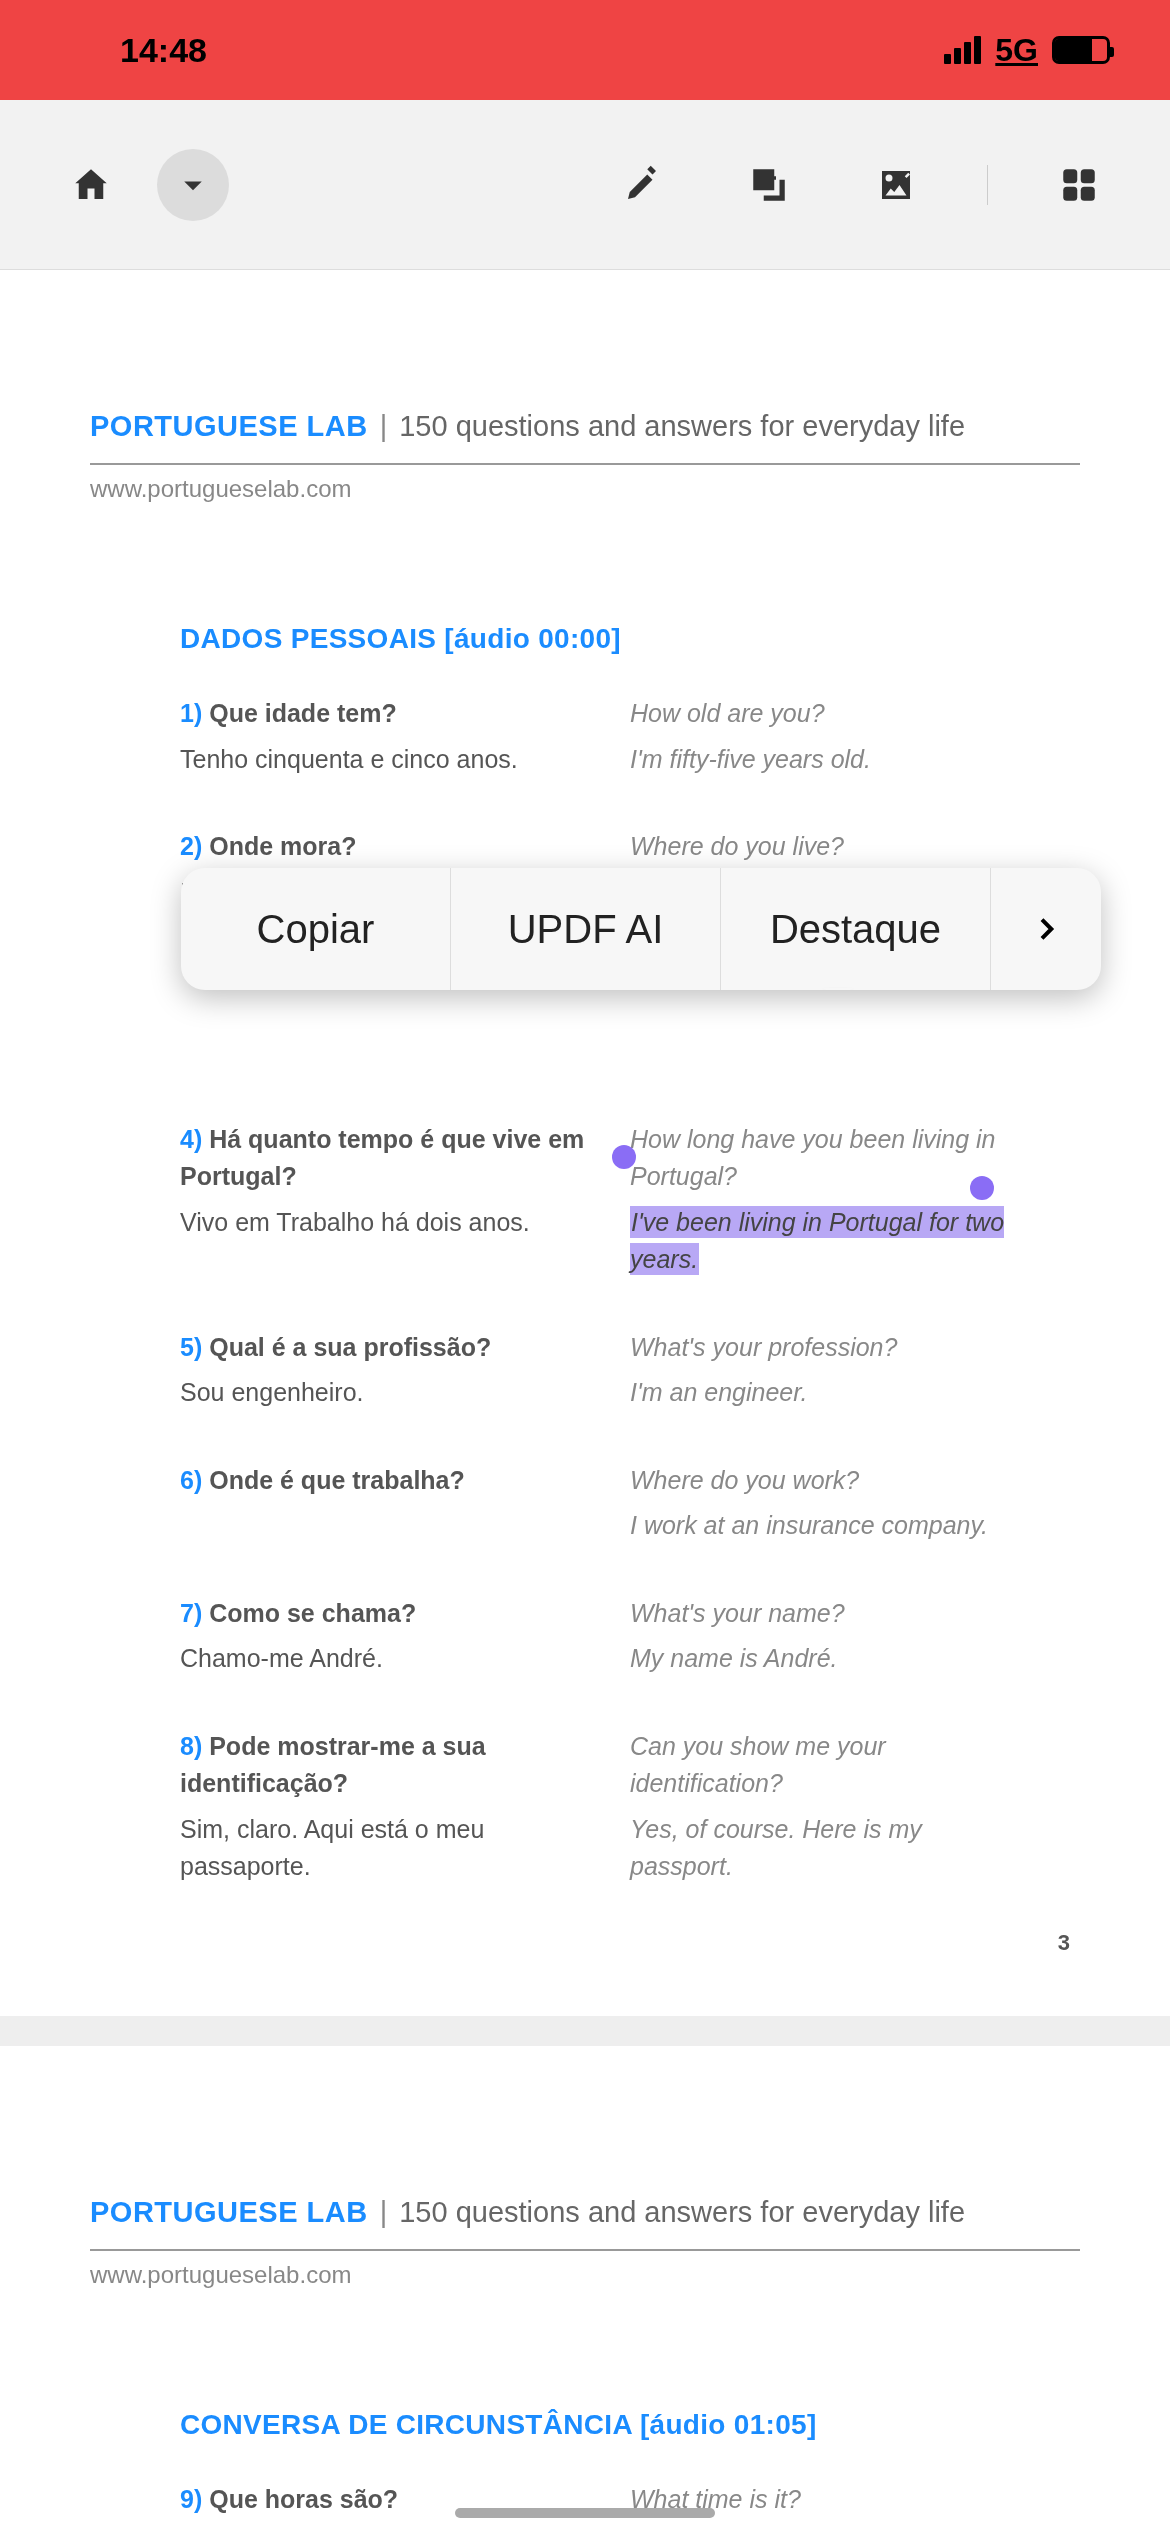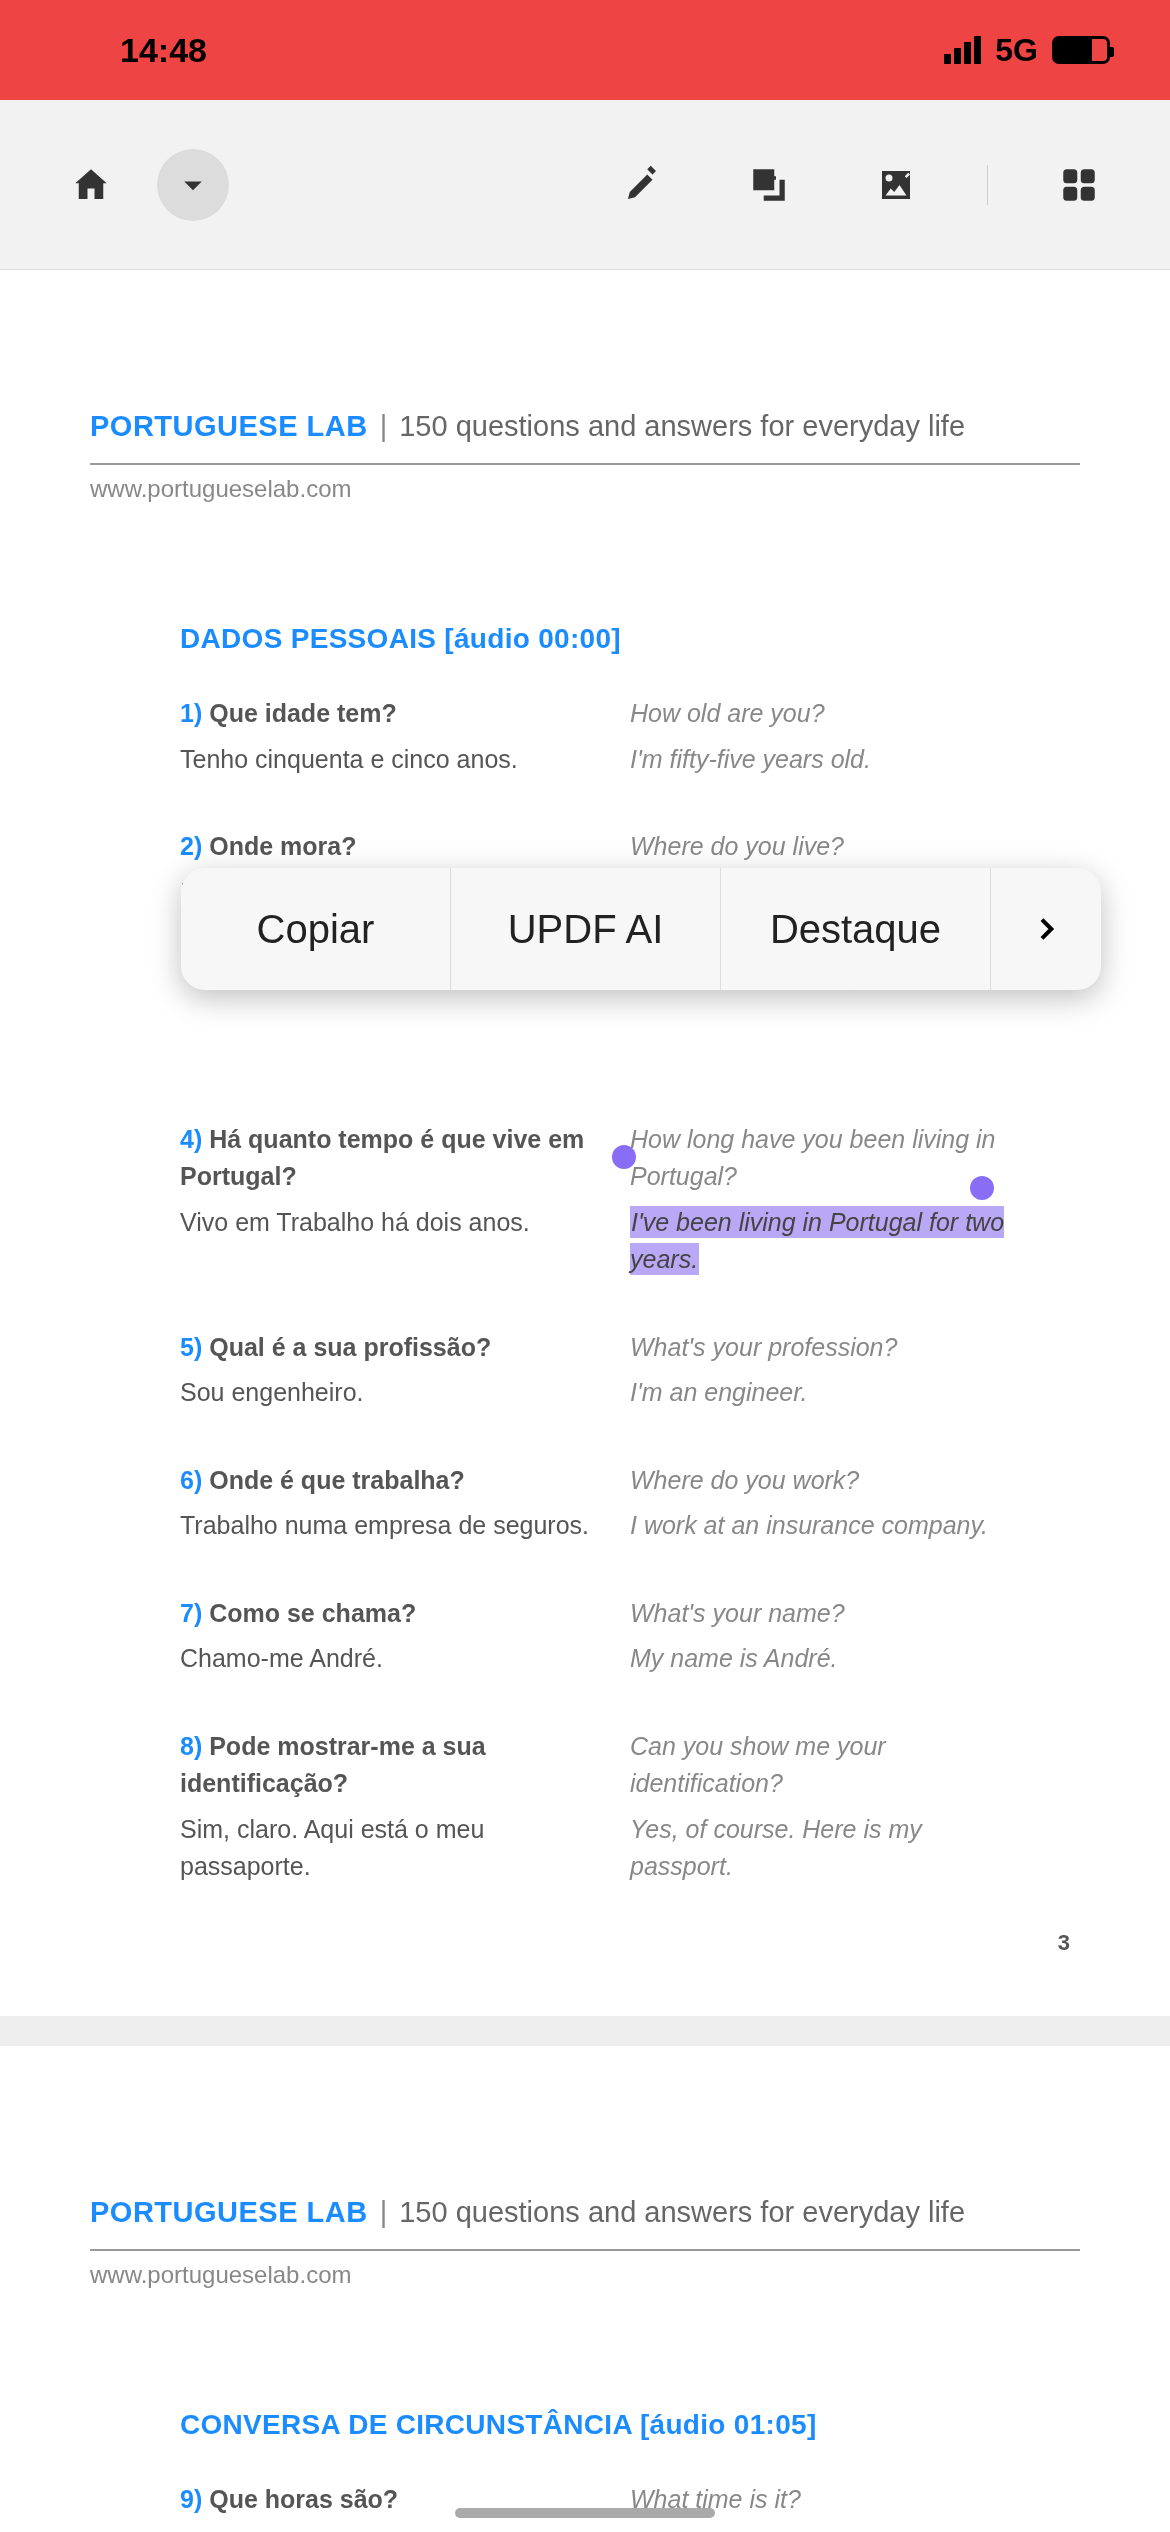--- a/index.html
+++ b/index.html
@@ -8,21 +8,21 @@
 
 .status-bar{height:100px;display:flex;align-items:center;justify-content:space-between;padding:0 60px 0 120px;background:#ef4444;}
 .status-time{font-size:34px;font-weight:700;}
 .status-right{display:flex;align-items:center;gap:14px;}
 .signal{display:flex;align-items:flex-end;gap:3px;}
 .signal span{width:7px;background:#000;border-radius:1px;}
 .signal span:nth-child(1){height:10px;}
 .signal span:nth-child(2){height:16px;}
 .signal span:nth-child(3){height:22px;}
 .signal span:nth-child(4){height:28px;}
-.net{font-size:32px;font-weight:600;}
+.net{font-size:32px;font-weight:600;text-decoration:underline;}
 .battery{width:58px;height:28px;border:3px solid #000;border-radius:7px;position:relative;}
 .battery::after{content:"";position:absolute;right:-7px;top:8px;width:4px;height:10px;background:#000;border-radius:0 2px 2px 0;}
 .battery-fill{background:#000;width:72%;height:100%;border-radius:3px 0 0 3px;}
 
 
 .toolbar{height:170px;display:flex;align-items:center;justify-content:space-between;padding:0 55px;background:#f2f2f2;border-bottom:1px solid #ddd;}
 .toolbar-left{display:flex;align-items:center;gap:30px;}
 .toolbar-right{display:flex;align-items:center;gap:55px;}
 .tb-btn{width:72px;height:72px;display:flex;align-items:center;justify-content:center;border:none;background:transparent;cursor:pointer;}
 .tb-btn.round{background:#dcdcdc;border-radius:50%;}
@@ -192,21 +192,20 @@
         </div>
         <div class="qa-right">
           <div class="eq-line">What's your profession?</div>
           <div class="ea-line">I'm an engineer.</div>
         </div>
       </div>
 
       <div class="qa-row">
         <div class="qa-left">
           <div class="q-line"><span class="q-num">6)</span> <span>Onde é que trabalha?</span></div>
-          <div class="a-line">Trabalho numa empresa de seguros.</div>
         </div>
         <div class="qa-right">
           <div class="eq-line">Where do you work?</div>
           <div class="ea-line">I work at an insurance company.</div>
         </div>
       </div>
 
       <div class="qa-row">
         <div class="qa-left">
           <div class="q-line"><span class="q-num">7)</span> <span>Como se chama?</span></div>

